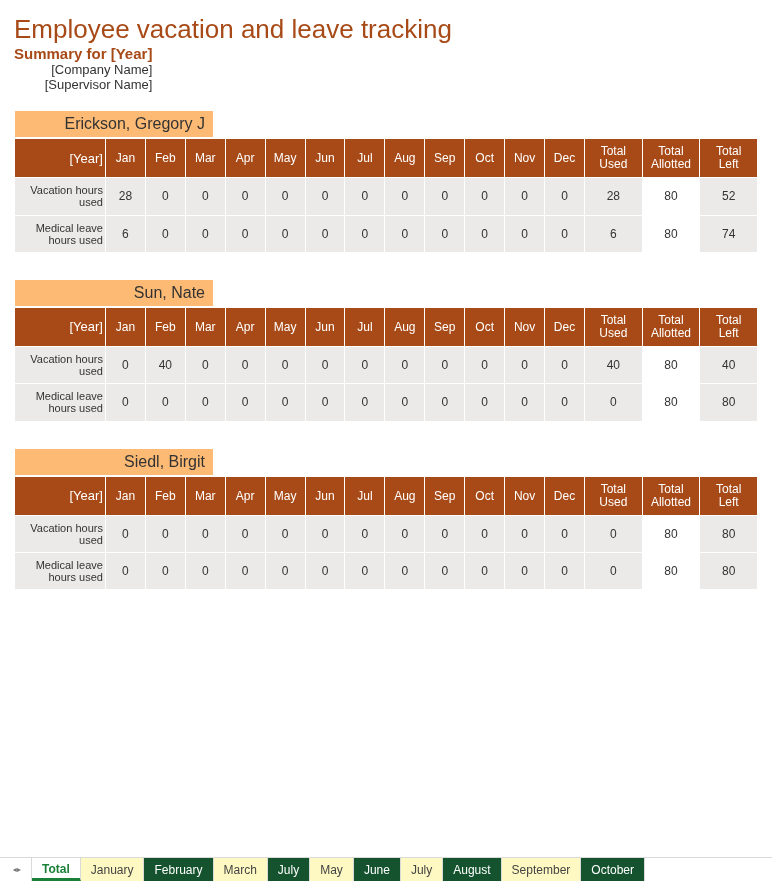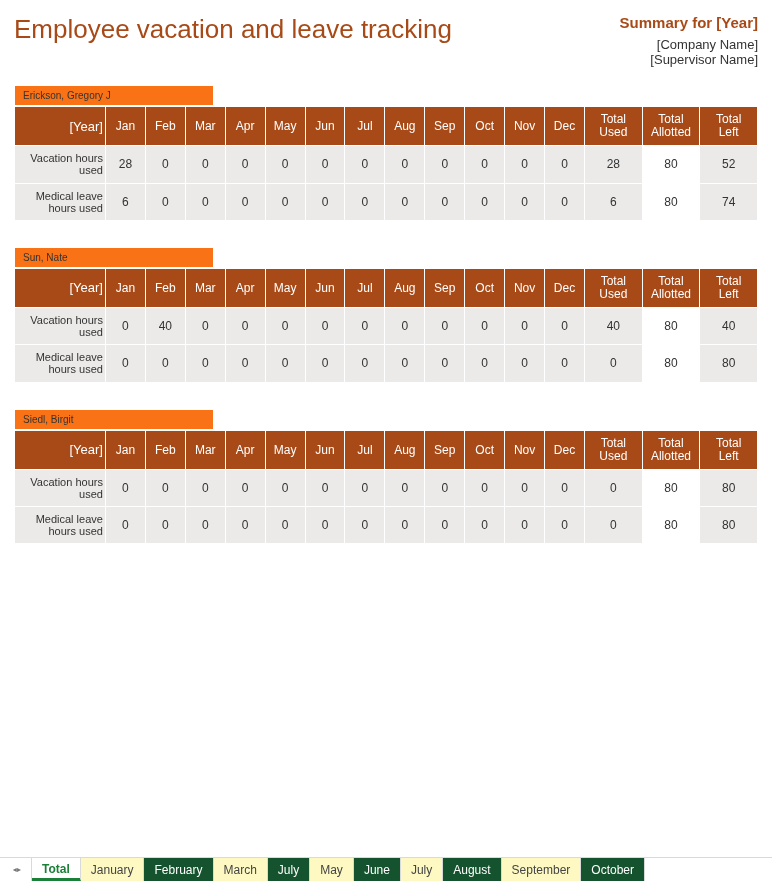--- a/index.html
+++ b/index.html
@@ -15,45 +15,47 @@
     position: relative;
   }
   .page {
     padding: 14px 14px 0 14px;
   }
   .header {
     display: flex;
     justify-content: space-between;
     align-items: flex-start;
     margin-bottom: 18px;
+    flex-direction: column;
   }
   .title {
     font-size: 26px;
     font-weight: 400;
     color: #a84a17;
   }
   .header-right {
     text-align: right;
     font-size: 13px;
   }
   .summary-line {
     color: #a84a17;
     font-weight: bold;
-    margin-bottom: 6px;
+    margin-bottom: 0;
     font-size: 15px;
   }
   .emp-block { margin-bottom: 26px; }
   .emp-name {
     display: inline-block;
-    background: #f97316;
+    background: #fdba74;
     border: 1px solid #fff;
     padding: 4px 8px;
-    font-size: 10px;
+    font-size: 16px;
     font-weight: 400;
     min-width: 200px;
+    text-align: right;
   }
   table.leave {
     border-collapse: collapse;
     width: 100%;
     table-layout: fixed;
   }
   table.leave th, table.leave td {
     border: 1px solid #fff;
     text-align: center;
     font-size: 12px;

